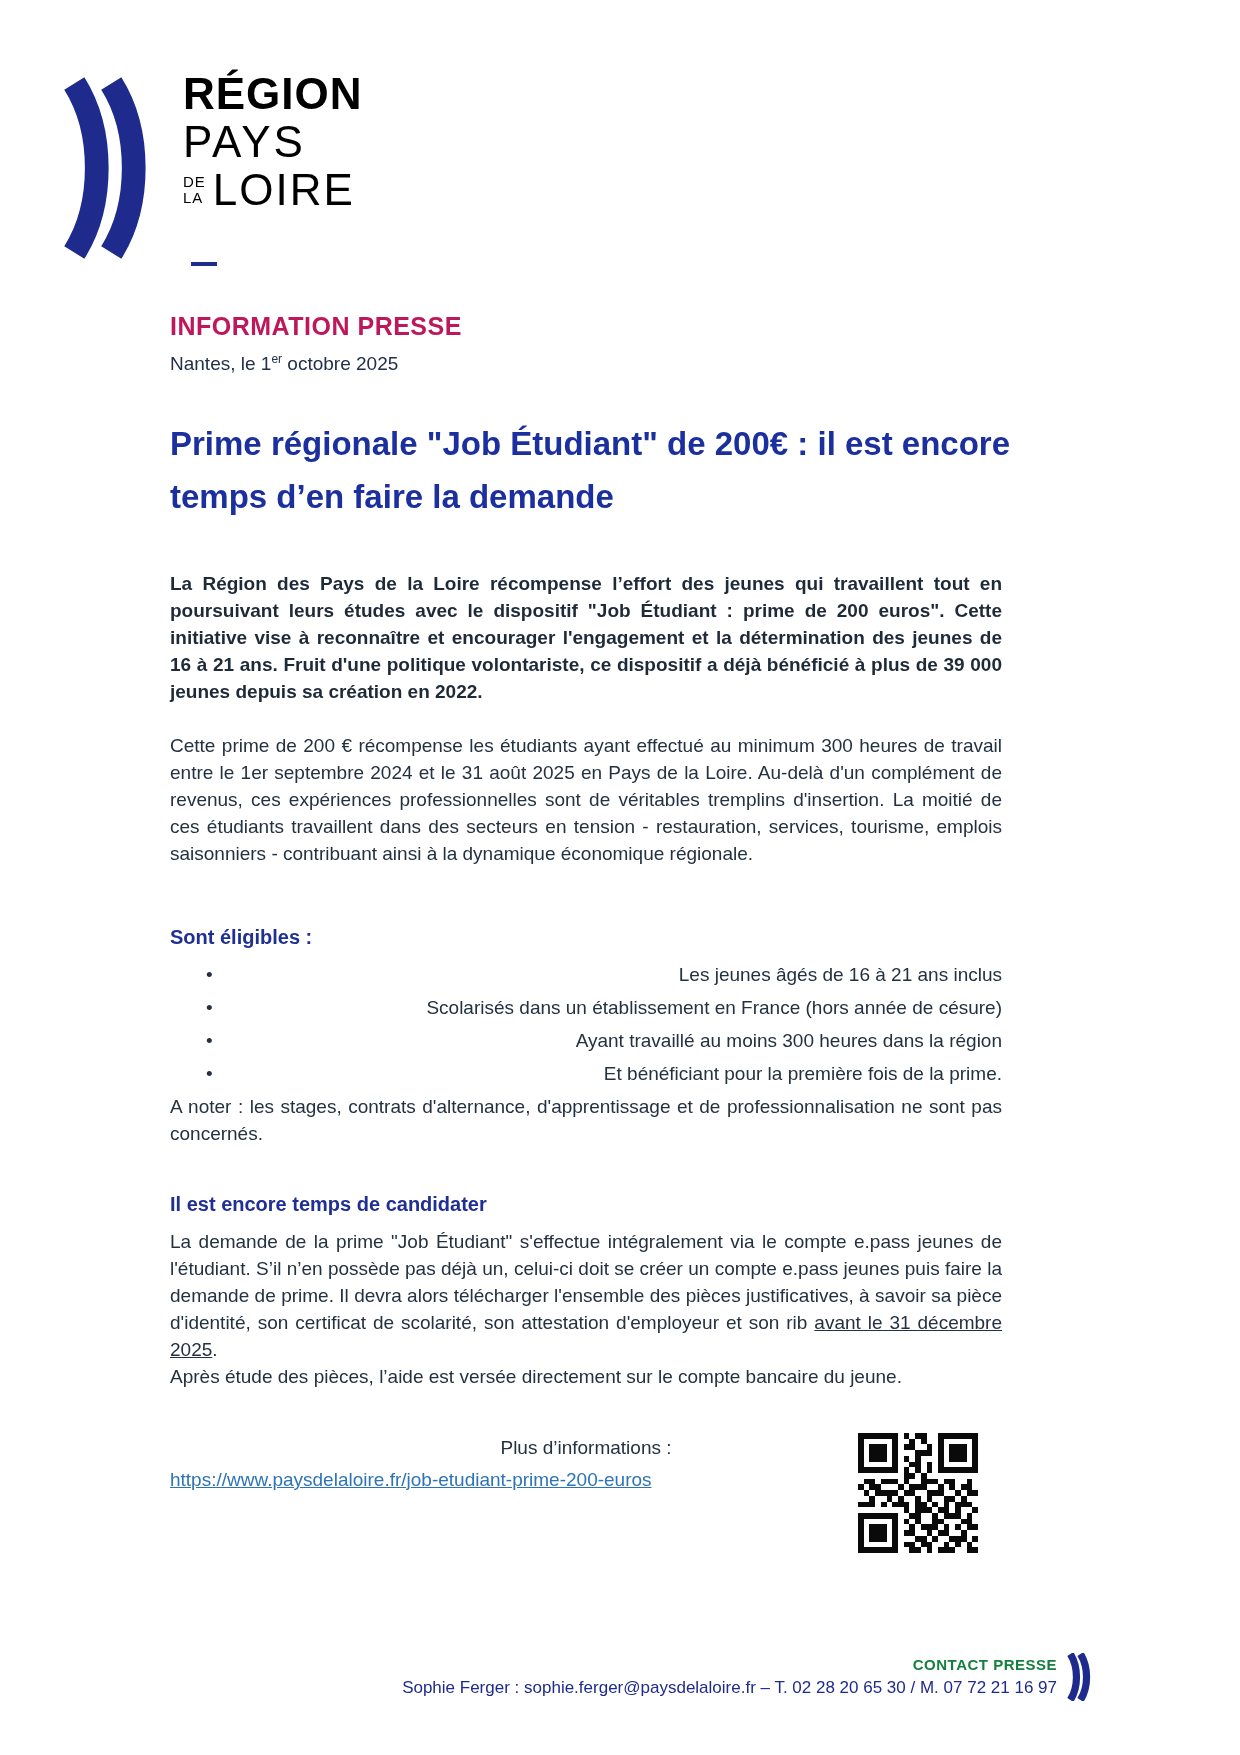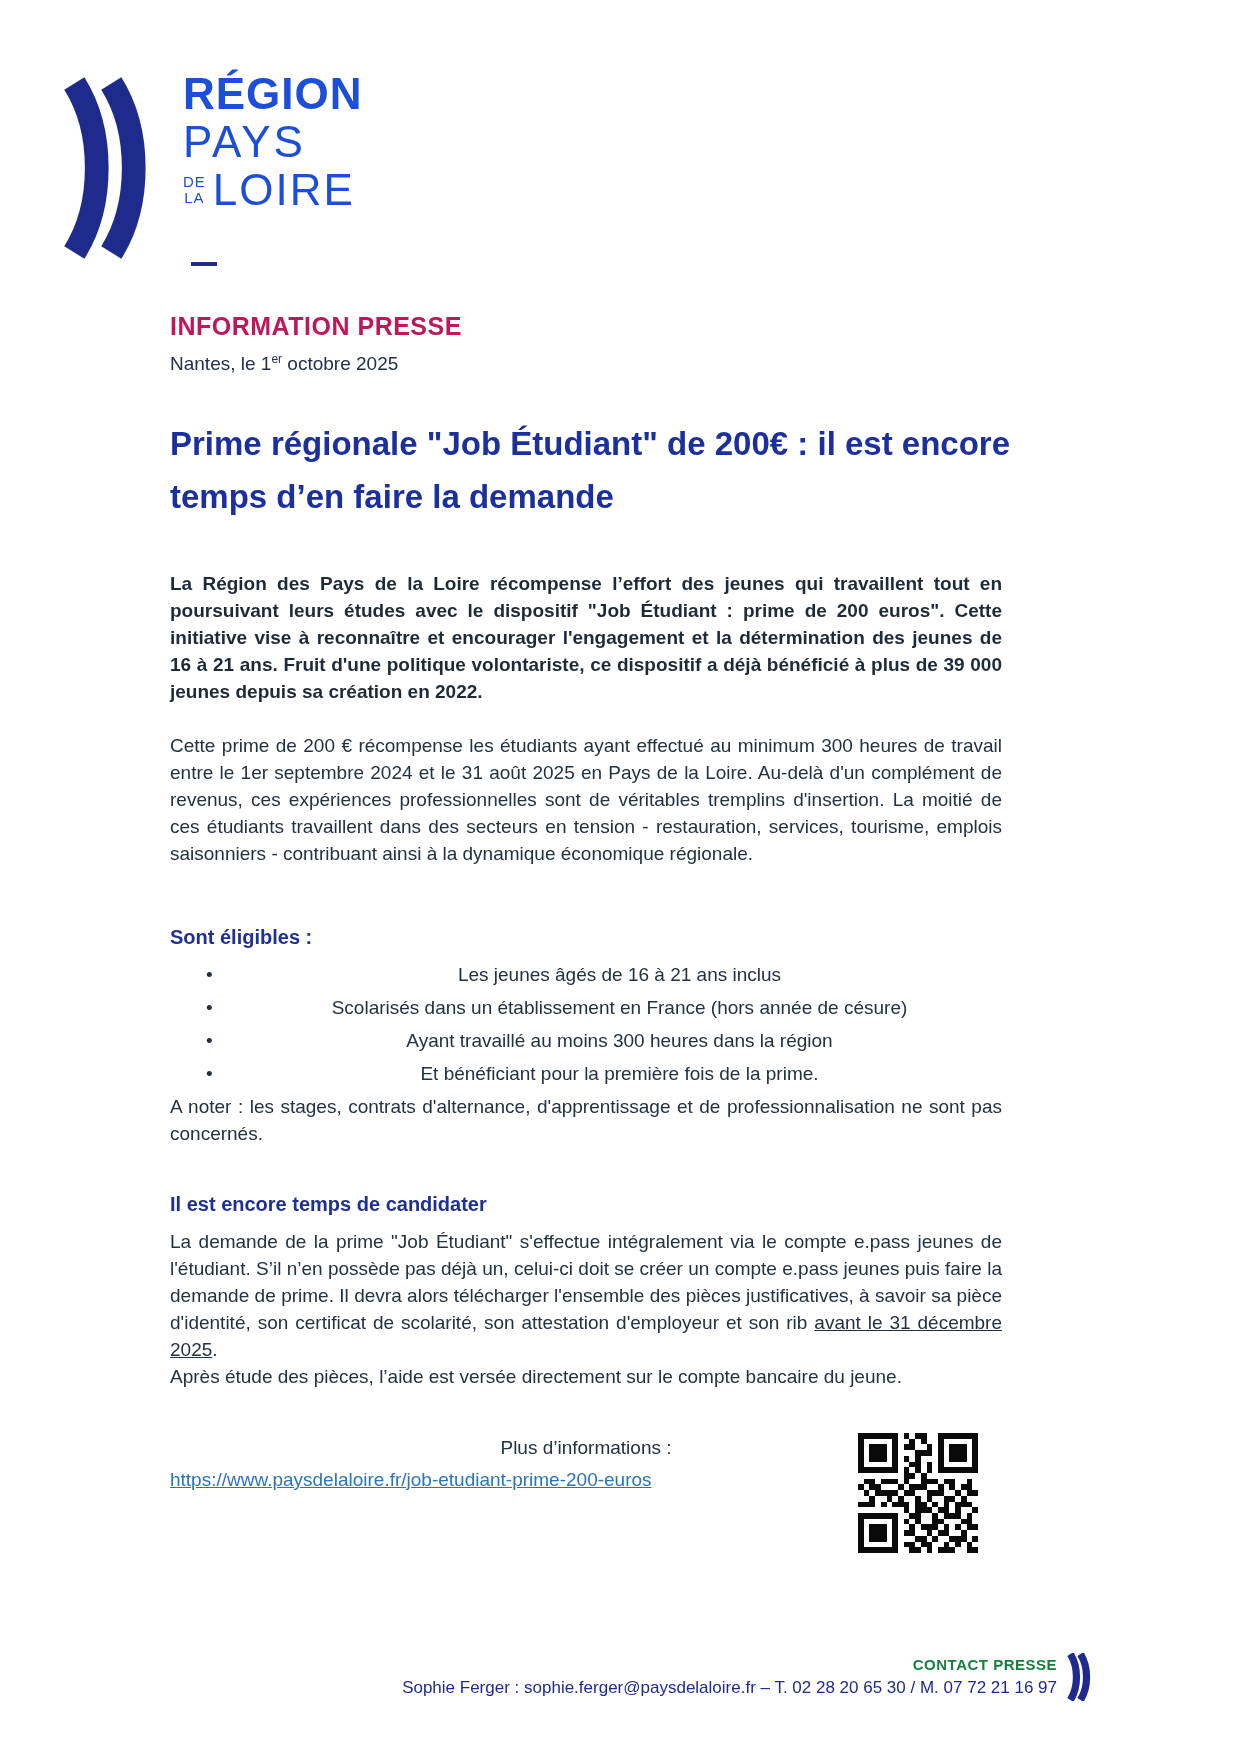--- a/index.html
+++ b/index.html
@@ -7,24 +7,24 @@
   .page {
     position:relative;
     width:1240px; height:1755px;
     background:#ffffff;
     font-family:"Liberation Sans", sans-serif;
     color:#243140;
     overflow:hidden;
   }
   
   .logo-mark { position:absolute; left:62px; top:70px; }
-  .logo-text { position:absolute; left:183px; top:70px; color:#1d4ed8; line-height:1; }
+  .logo-text { position:absolute; left:183px; top:70px; color:#000000; line-height:1; }
   .logo-l1 { font-size:44px; font-weight:700; letter-spacing:1px; line-height:48px; }
   .logo-l2 { font-size:44px; font-weight:400; letter-spacing:3px; line-height:48px; }
-  .logo-l3 { display:flex; align-items:center; line-height:48px;text-align:center; }
+  .logo-l3 { display:flex; align-items:center; line-height:48px; }
   .logo-dela { display:flex; flex-direction:column; justify-content:center; margin-right:7px; }
   .logo-dela span { font-size:15px; font-weight:400; letter-spacing:1px; line-height:16px; }
   .logo-l3-big { font-size:44px; font-weight:400; letter-spacing:2px; }
   .header-dash { position:absolute; left:191px; top:262px; width:26px; height:4px; background:#1F2B8C; }
   
   .kicker {
     position:absolute; left:170px; top:312px;
     font-size:25px; font-weight:700; letter-spacing:0.5px; color:#be185d;
   }
   .dateline { position:absolute; left:170px; top:352px; font-size:19px; color:#23304a; }
@@ -37,21 +37,21 @@
   
   .content {
     position:absolute; left:170px; top:570px; width:832px;
     font-size:19px; line-height:27px; text-align:justify; color:#243140;
   }
   .content p { margin:0 0 27px; }
   .p-bold { font-weight:700; color:#1f2a38; }
   .sec-heading { font-size:20px; font-weight:700; color:#1F2F93; margin:44px 0 10px; text-align:left; }
   .sec-heading.first { margin-top:57px; }
   ul.bullets { list-style:none; margin:0; }
-  ul.bullets li { position:relative; padding-left:67px; margin-bottom:6px; text-align:center; }
+  ul.bullets li { position:relative; padding-left:67px; margin-bottom:6px; text-align:right; }
   ul.bullets li::before {
     content:"•"; position:absolute; left:36px; top:0; color:#243140; font-size:19px;
   }
   .p-note { margin:6px 0 0 !important; }
   .p-tight { margin:0 !important; }
   .p-moreinfo { margin:44px 0 5px !important; text-align:center; }
   .u { text-decoration:underline; }
   a.doc-link { color:#2E74B5; text-decoration:underline; }
   
   .qr {

